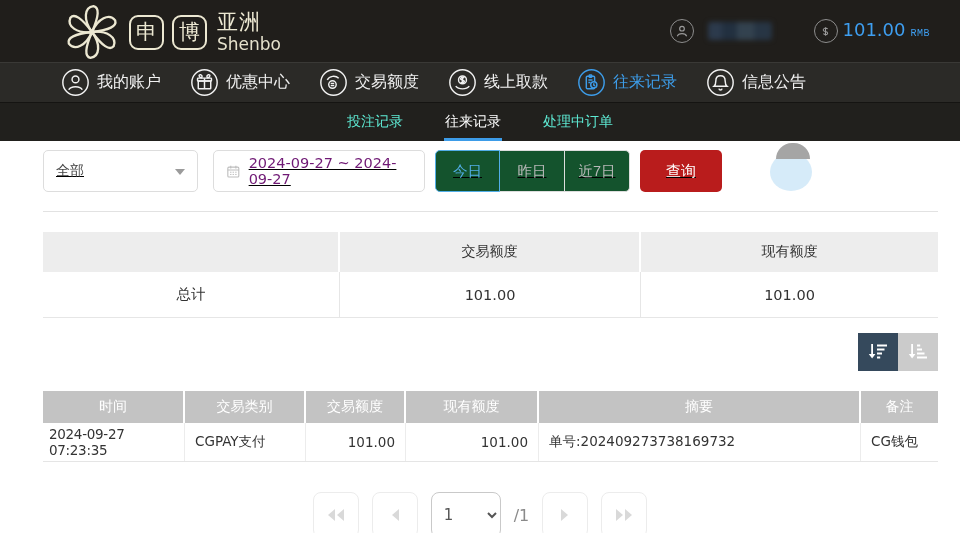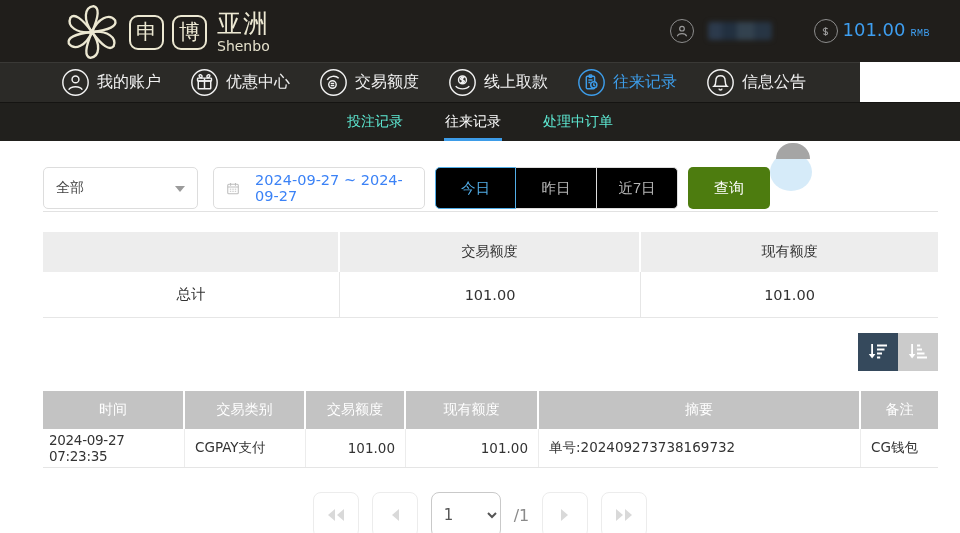--- a/index.html
+++ b/index.html
@@ -7,63 +7,63 @@
     font-family:"DejaVu Sans","Liberation Sans",sans-serif; }
   #app { position:relative; width:960px; height:533px; background:#fff; overflow:hidden; }
 
   
   .topbar { position:absolute; left:0; top:0; width:960px; height:62px; background:#201e1b; }
   .logo-wrap { position:absolute; left:63px; top:4px; display:flex; align-items:center; gap:8px; color:#ece8d2; }
   .logo-flower { width:58px; height:56px; }
   .logo-box { width:35px; height:35px; border:2px solid #ece8d2; border-radius:9px;
     display:flex; align-items:center; justify-content:center; font-size:21px; color:#ece8d2; }
   .logo-right { display:flex; flex-direction:column; line-height:1; margin-left:2px; }
-  .logo-region { font-size:25px; letter-spacing:1px; }
-  .logo-sub { font-size:14px; margin-top:3px; color:#e5e1cc; }
+  .logo-region { font-size:21px; letter-spacing:1px; }
+  .logo-sub { font-size:17px; margin-top:3px; color:#e5e1cc; }
   .top-right { position:absolute; right:30px; top:0; height:62px; display:flex; align-items:center; gap:14px; }
   .icon-circle { width:24px; height:24px; border:1.5px solid #8d8d8d; border-radius:50%;
     display:flex; align-items:center; justify-content:center; color:#9a9a9a; flex:0 0 auto; }
   .redacted { width:64px; height:18px; border-radius:3px; filter:blur(2.5px);
     background:linear-gradient(90deg,#2c3a4c 0 22%,#223040 22% 46%,#33424f 46% 72%,#273544 72% 100%); }
   .balance-group { display:flex; align-items:baseline; gap:5px; margin-left:28px; }
   .balance-amt { color:#3e9ef0; font-size:18px; }
   .balance-cur { color:#3e9ef0; font-size:10px; letter-spacing:.5px;font-family:Liberation Mono, monospace; }
 
   
-  .navbar { position:absolute; left:0; top:62px; width:860px; height:40px; background:#2b2a27;
+  .navbar { position:absolute; left:0; top:62px; width:960px; height:40px; background:#2b2a27;
     border-top:1px solid #3a3936; display:flex; align-items:center; padding-left:62px; gap:30px; }
   .nav-item { display:flex; align-items:center; gap:8px; color:#f1f1f1; font-size:16px; cursor:pointer; }
   .nav-item.active { color:#3d9ce8; }
   .nav-item svg { display:block; }
 
   
   .subtabs { position:absolute; left:0; top:102px; width:960px; height:39px; background:#21201d;
     border-top:1px solid #151412; display:flex; align-items:center; justify-content:center; gap:42px; }
   .subtab { position:relative; color:#5eead4; font-size:14px; height:39px; display:flex; align-items:center; cursor:pointer; }
   .subtab.active { color:#fff; }
   .subtab.active::after { content:""; position:absolute; left:-1px; right:-1px; bottom:0; height:4px; background:#3d9ce8; }
 
   
   .content { position:absolute; left:0; top:141px; width:960px; height:392px; background:#fff; }
 
-  .filter-row { position:absolute; left:43px; top:26px; height:42px; display:flex; align-items:stretch; }
+  .filter-row { position:absolute; left:43px; top:9px; height:42px; display:flex; align-items:stretch;text-decoration:underline; }
   .select-box { width:155px; border:1px solid #ddd; border-radius:5px; display:flex; align-items:center;
     padding:0 12px; font-size:14px; color:#444; position:relative; cursor:pointer; background:#fff; }
   .caret-down { position:absolute; right:12px; top:18px; width:0; height:0;
     border-left:5px solid transparent; border-right:5px solid transparent; border-top:6px solid #9b9b9b; }
   .date-box { margin-left:15px; width:212px; border:1px solid #ddd; border-radius:5px; display:flex;
-    align-items:center; gap:15px; padding:0 12px; font-size:14.5px; color:#3b82f6; background:#fff; cursor:pointer; }
+    align-items:center; gap:8px; padding:0 12px; font-size:14.5px; color:#701a75; background:#fff; cursor:pointer; }
   .quick-group { margin-left:10px; display:flex; }
-  .quick-btn { width:81px; border:1px solid #ddd; background:#000000; font-size:14.5px; color:#b9b9b9;
+  .quick-btn { width:65px; border:1px solid #ddd; background:#14532d; font-size:14.5px; color:#b9b9b9;
     display:flex; align-items:center; justify-content:center; cursor:pointer; }
   .quick-btn:first-child { border-radius:5px 0 0 5px; }
   .quick-btn:last-child { border-radius:0 5px 5px 0; border-left:none; }
   .quick-btn.mid { border-left:none;align-items:center; }
   .quick-btn.active { border:1px solid #52aee8; color:#52aee8; border-radius:5px 0 0 5px; }
-  .search-btn { margin-left:10px; width:82px; border:none; border-radius:5px; background:#4d7c0f;
+  .search-btn { margin-left:10px; width:82px; border:none; border-radius:5px; background:#b91c1c;
     color:#fff; font-size:15px; display:flex; align-items:center; justify-content:center; cursor:pointer; }
 
   .float-widget { position:absolute; left:768px; top:2px; width:52px; height:46px; }
   .fw-blue { position:absolute; left:2px; top:10px; width:42px; height:38px; border-radius:50%; background:#d6ebf9; }
   .fw-gray { position:absolute; left:8px; top:0; width:34px; height:16px; background:#a5a5a5;
     border-radius:17px 17px 0 0; }
 
   .divider { position:absolute; left:43px; top:70px; width:895px; height:1px; background:#e2e2e2; }
 
   
@@ -78,21 +78,21 @@
   .summary .bcell:last-child { border-right:none; }
 
   
   .sort-group { position:absolute; top:192px; left:858px; display:flex; }
   .sort-btn { width:40px; height:38px; display:flex; align-items:center; justify-content:center; cursor:pointer; }
   .sort-btn.desc { background:#35495c; }
   .sort-btn.asc { background:#cbcbcb; }
 
   
   .records { position:absolute; left:43px; top:250px; width:895px; }
-  .records .hrow { display:grid; grid-template-columns:142px 121px 100px 133px 322px 77px; height:38px;border-radius:11px; }
+  .records .hrow { display:grid; grid-template-columns:142px 121px 100px 133px 322px 77px; height:32px;border-radius:11px; }
   .records .hcell { background:#c3c3c3; color:#fff; font-size:14px; display:flex; align-items:center;
     justify-content:center; border-right:2px solid #fff; }
   .records .hcell:last-child { border-right:none; }
   .records .brow { display:grid; grid-template-columns:142px 121px 100px 133px 322px 77px; height:39px;
     border-bottom:1px solid #e5e5e5; }
   .records .bcell { display:flex; align-items:center; font-size:13.5px; color:#333;
     border-right:1px solid #ececec; background:#fff; padding:0 10px; }
   .records .bcell:last-child { border-right:none; }
   .records .al { justify-content:flex-start; }
   .records .ar { justify-content:flex-end; }

